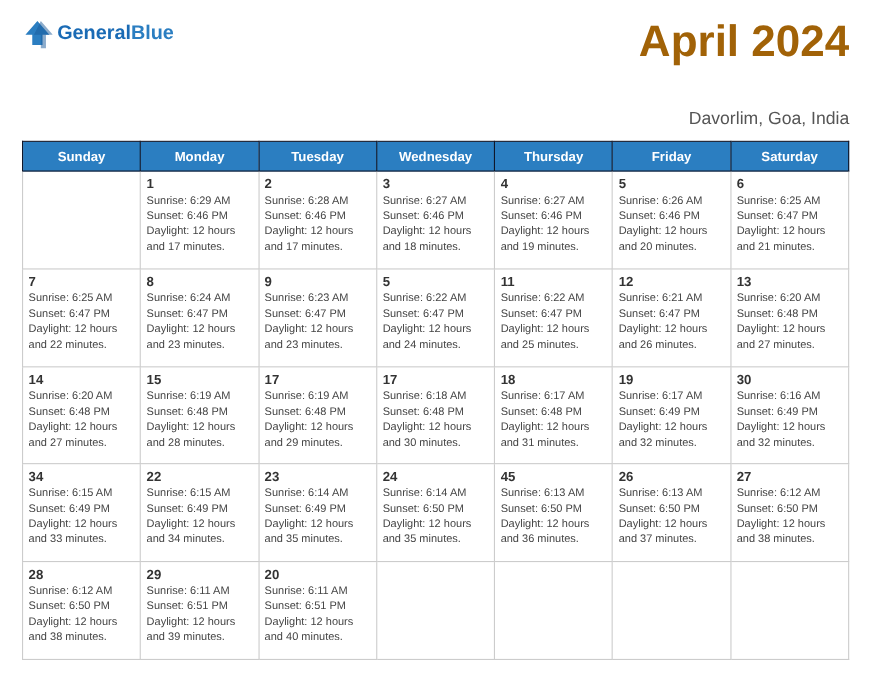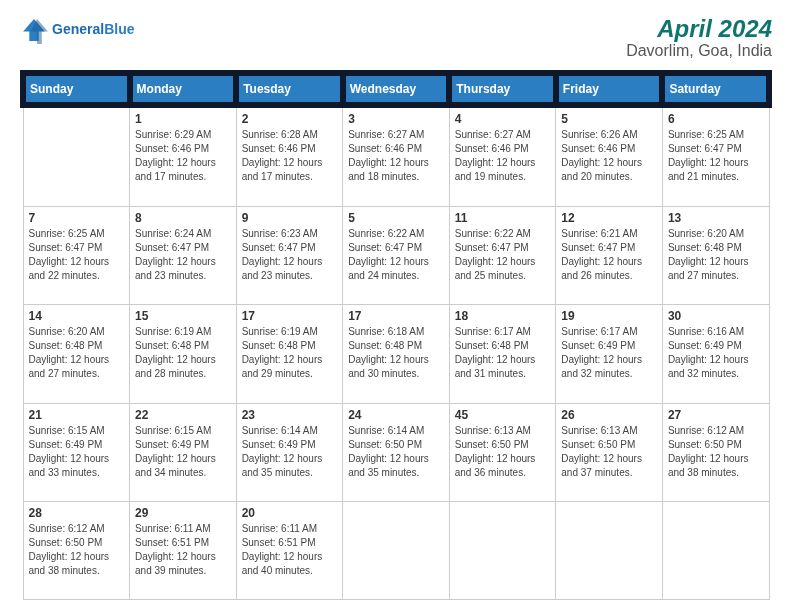--- a/index.html
+++ b/index.html
@@ -22,61 +22,61 @@
       justify-content: space-between;
       align-items: flex-start;
       margin-bottom: 10px;
     }
     .logo {
       display: flex;
       align-items: center;
       gap: 4px;
     }
     .logo-text {
-      font-size: 14px;
+      font-size: 18px;
       font-weight: bold;
       color: #333;
       line-height: 1.1;
     }
     .logo-text span {
       color: #1a6bb5;
     }
     .logo-icon {
       width: 28px;
       height: 28px;
     }
     .title-block {
       text-align: right;
     }
     .main-title {
-      font-size: 24px;
-      font-weight: bold;
-      color: #0f766e;
+      font-size: 40px;
+      font-weight: bold;
+      color: #a16207;
       line-height: 1.1;
-      font-style: italic;
     }
     .subtitle {
       font-size: 16px;
       color: #555;
+      margin-top: 40px;
     }
     .calendar {
       flex: 1;
       border: 1px solid #ccc;
       border-collapse: collapse;
       width: 100%;
       table-layout: fixed;
     }
     .calendar thead tr th {
       background-color: #2b7ec1;
       color: #fff;
       font-size: 12px;
       font-weight: bold;
       padding: 6px 4px;
-      text-align: left;
-      border: 6px solid #0f172a;
+      text-align: center;
+      border: 1px solid #0f172a;
     }
     .calendar tbody tr td {
       border: 1px solid #ccc;
       vertical-align: top;
       padding: 4px 5px;
       font-size: 9.5px;
       color: #333;
       height: 80px;
     }
     .day-number {
@@ -216,21 +216,21 @@
             <span class="day-number">19</span>
             <div class="day-info">Sunrise: 6:17 AM<br>Sunset: 6:49 PM<br>Daylight: 12 hours and 32 minutes.</div>
           </td>
           <td>
             <span class="day-number">30</span>
             <div class="day-info">Sunrise: 6:16 AM<br>Sunset: 6:49 PM<br>Daylight: 12 hours and 32 minutes.</div>
           </td>
         </tr>
         <tr class="week-row">
           <td>
-            <span class="day-number">21</span>
+            <span class="day-number">34</span>
             <div class="day-info">Sunrise: 6:15 AM<br>Sunset: 6:49 PM<br>Daylight: 12 hours and 33 minutes.</div>
           </td>
           <td>
             <span class="day-number">22</span>
             <div class="day-info">Sunrise: 6:15 AM<br>Sunset: 6:49 PM<br>Daylight: 12 hours and 34 minutes.</div>
           </td>
           <td>
             <span class="day-number">23</span>
             <div class="day-info">Sunrise: 6:14 AM<br>Sunset: 6:49 PM<br>Daylight: 12 hours and 35 minutes.</div>
           </td>

